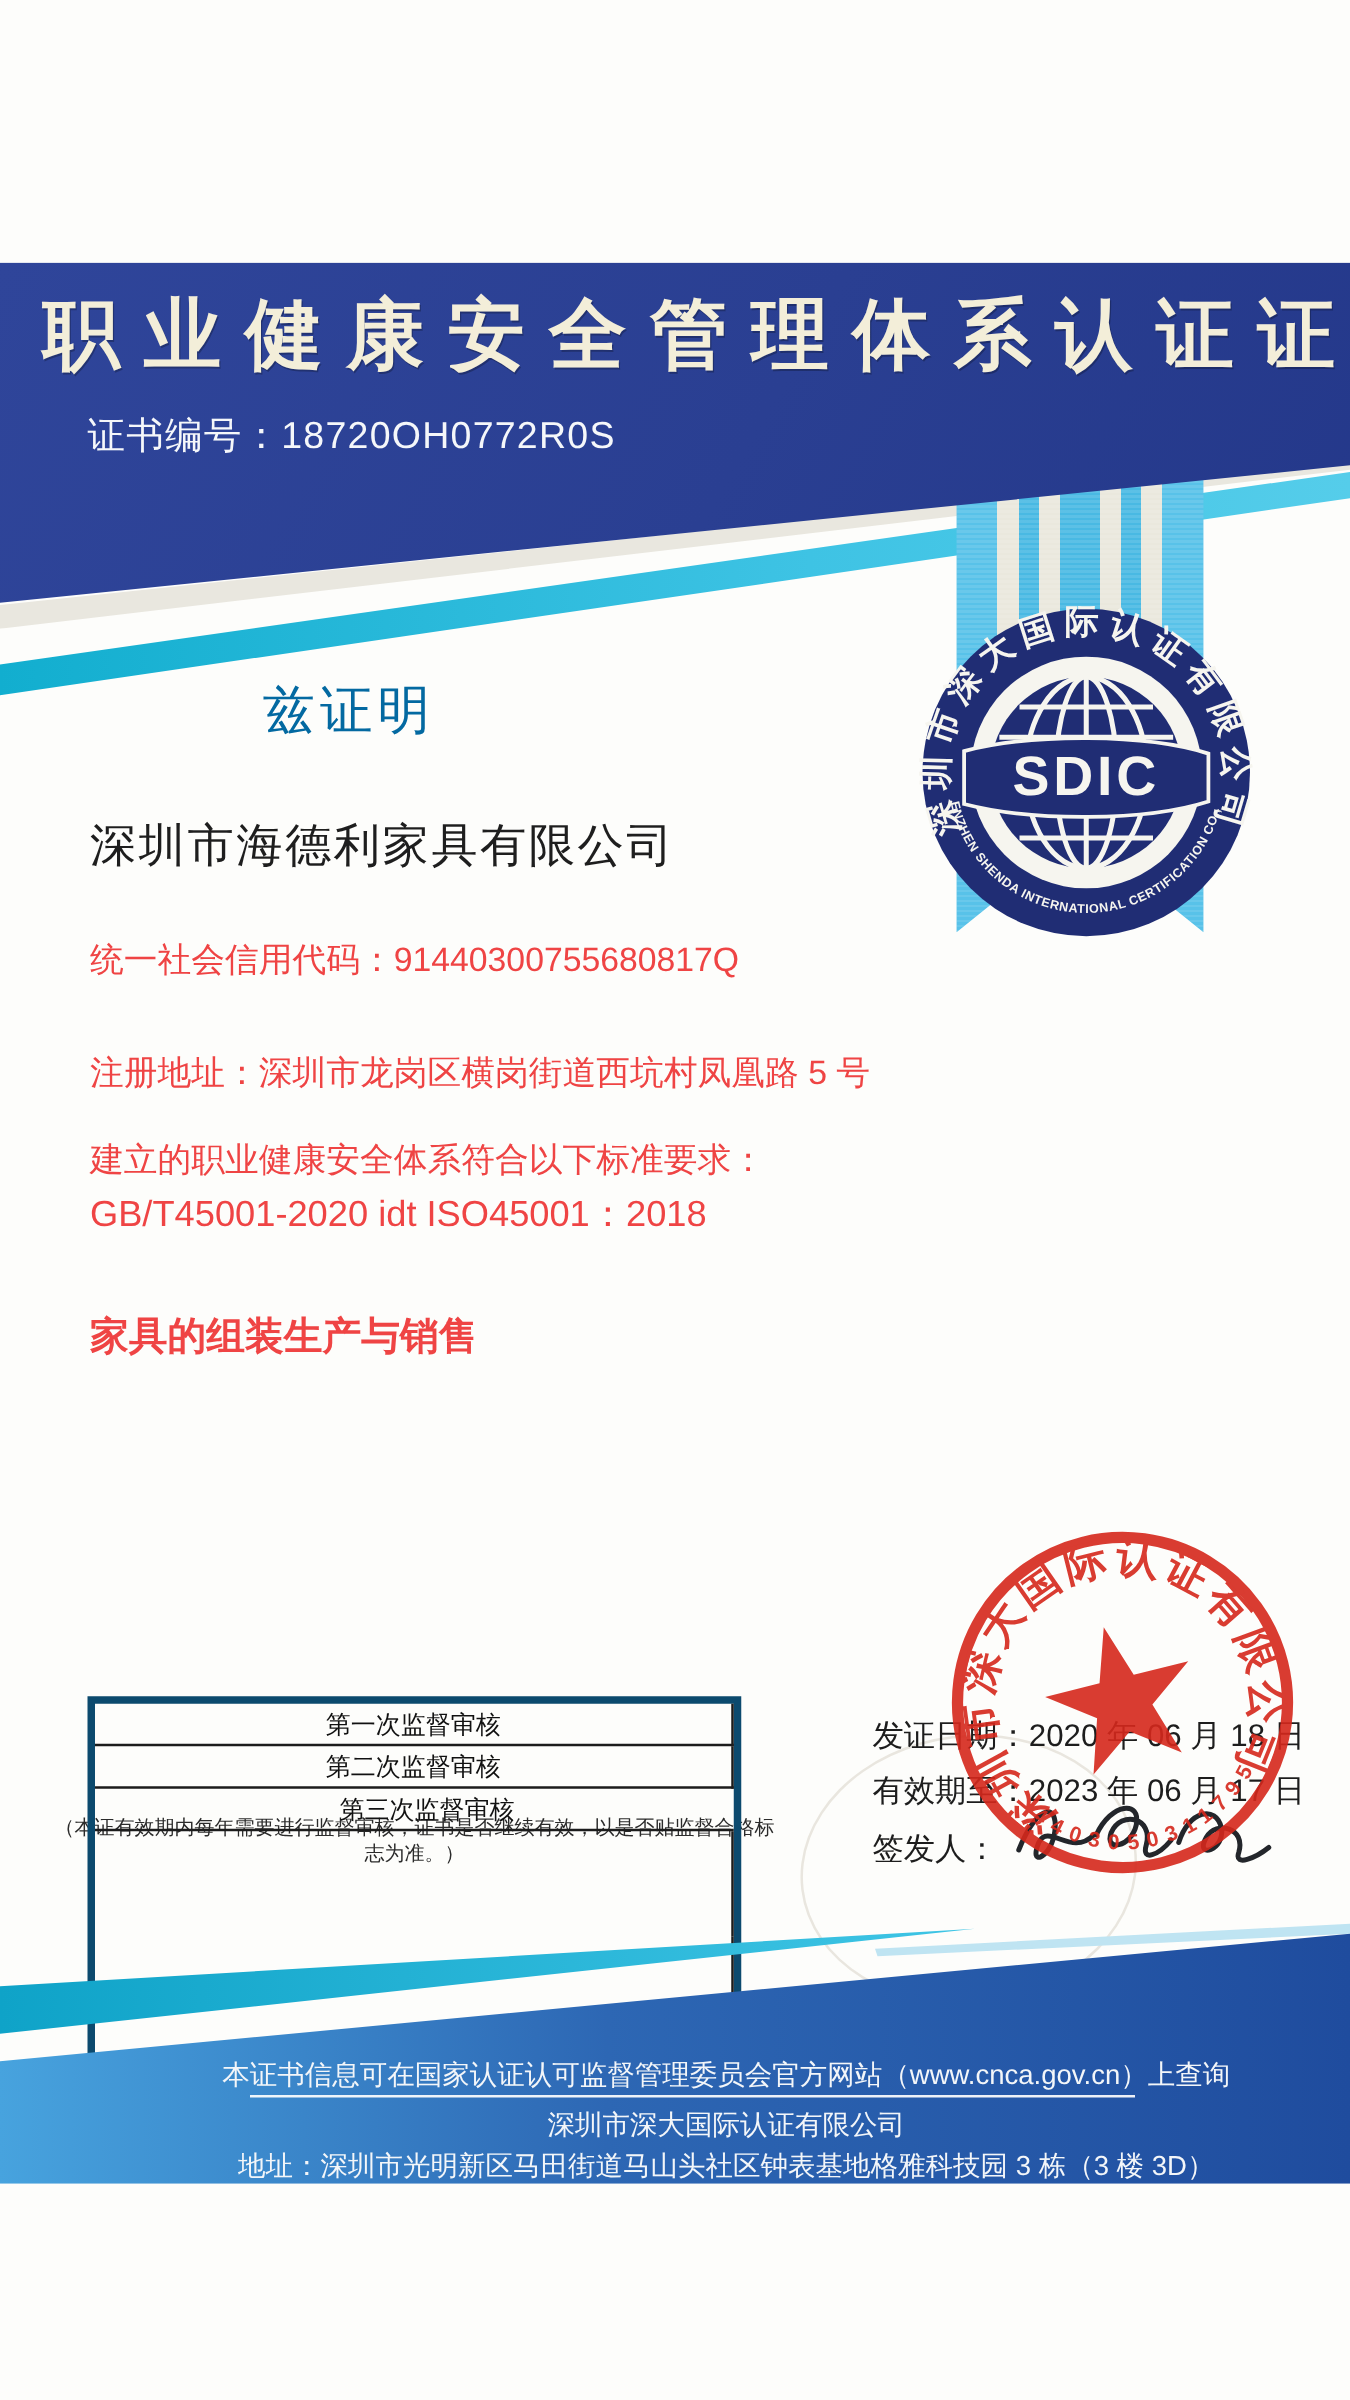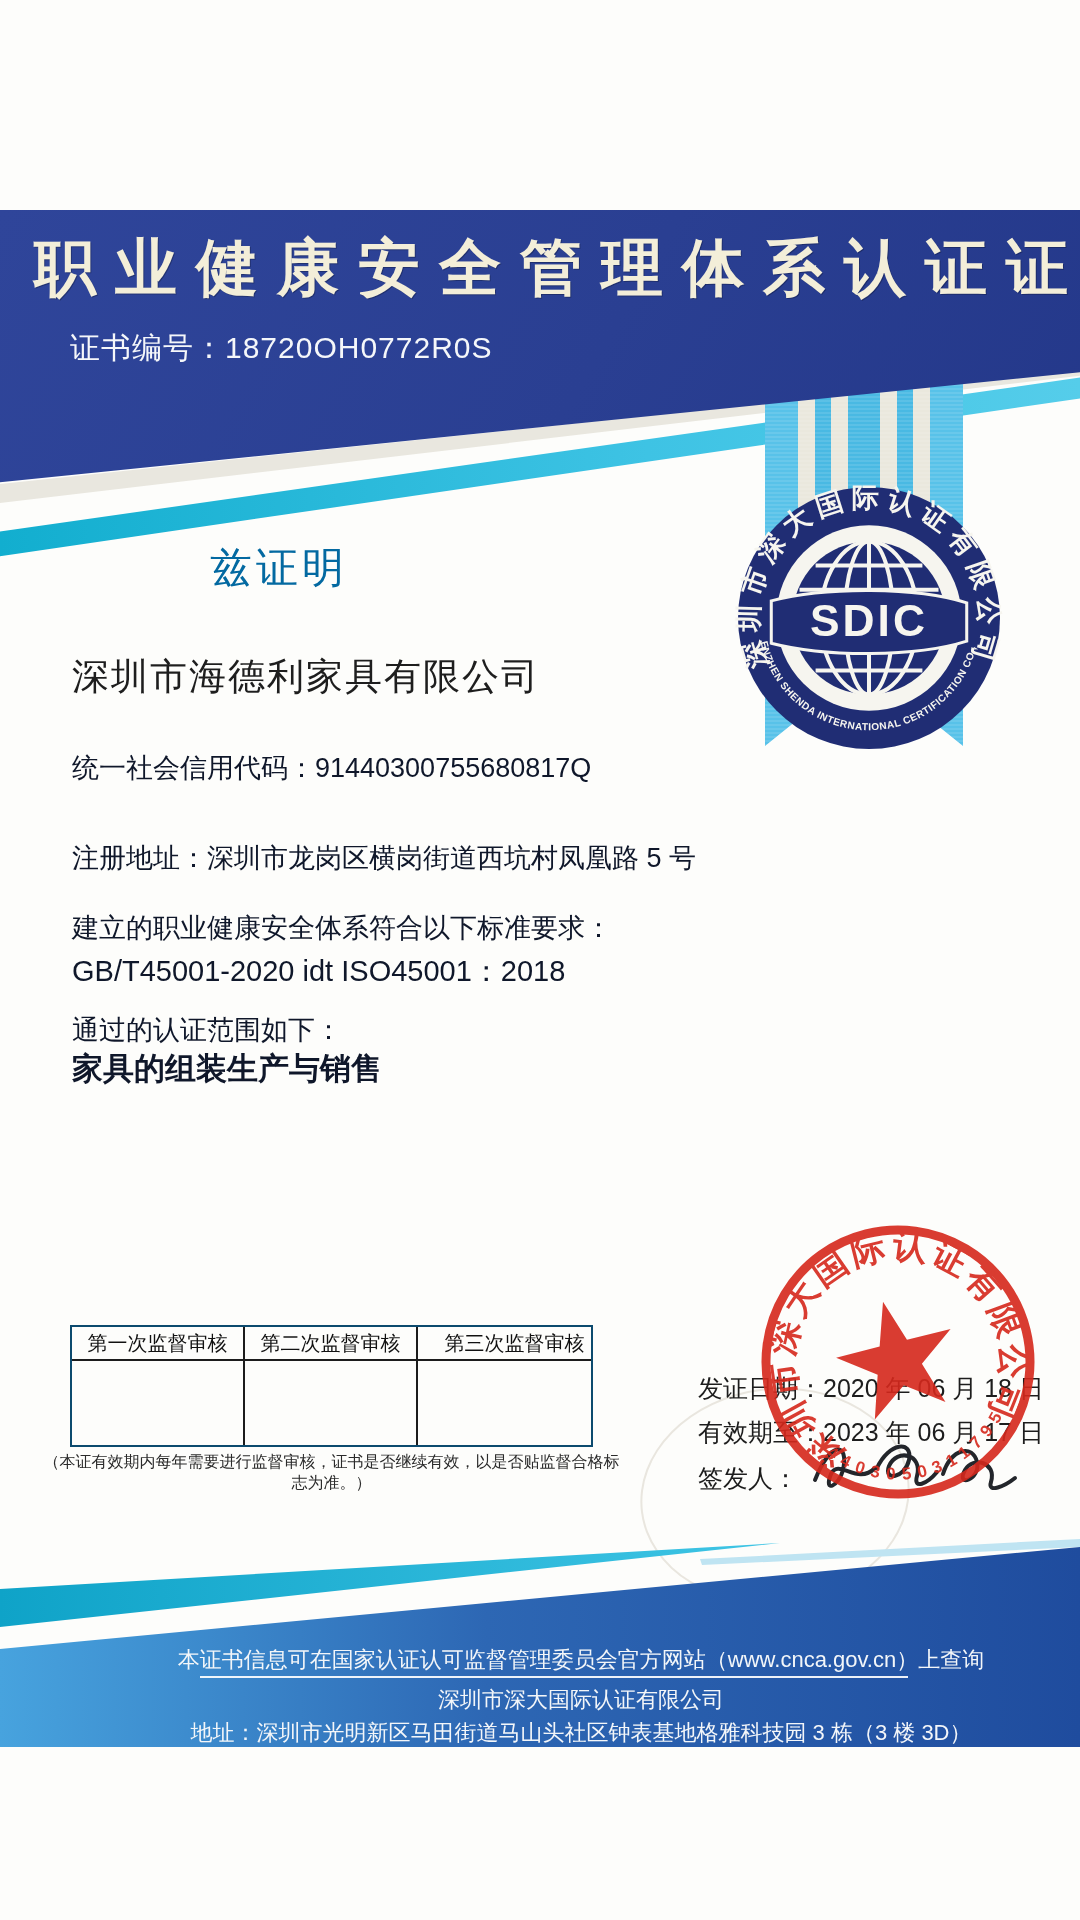--- a/index.html
+++ b/index.html
@@ -45,30 +45,30 @@
         #58c2e9 0 33px,#eae8dd 33px 50px,#49b9e3 50px 66px,#eae8dd 66px 83px,
         #49b9e3 83px 115px,#eae8dd 115px 132px,#49b9e3 132px 148px,
         #eae8dd 148px 165px,#58c2e9 165px 198px);
     clip-path:polygon(0 0,100% 0,100% 100%,50% 79%,0 100%);
   }
   
   .sdic{position:absolute;left:735px;top:484px;width:268px;height:268px;z-index:4;}
   
   .statement{position:absolute;left:210px;top:540px;font-size:42px;color:#0369a1;letter-spacing:4px;}
   .company{position:absolute;left:72px;top:652px;font-size:37px;font-weight:500;color:#1e1e1e;letter-spacing:2px;text-align:right;}
-  .t-line{position:absolute;left:72px;color:#0f172a;}
+  .t-line{position:absolute;left:72px;color:#ef4444;}
   .credit{top:750px;font-size:27px;}
   .address{top:840px;font-size:27px;}
   .std-intro{top:910px;font-size:27px;}
   .std-code{top:952px;font-size:29px;}
   .scope-intro{top:1012px;font-size:27px;}
   .scope-text{top:1048px;font-size:31px;font-weight:600;}
   
   .audit{position:absolute;left:70px;top:1325px;width:523px;z-index:1;}
-  .audit-grid{display:grid;grid-template-columns:1fr 1fr 1fr;border:2px solid #0c4a6e;}
+  .audit-grid{display:grid;grid-template-columns:1fr;border:6px solid #0c4a6e;margin-top:32px;}
   .audit-grid .h{
     height:34px;display:flex;align-items:center;justify-content:center;
     font-size:20px;color:#111;border-bottom:2px solid #1c1c1c;border-right:2px solid #1c1c1c;
   }
   .audit-grid .h:nth-child(3){border-right:none;padding-left:20px;}
   .audit-grid .c{height:84px;border-right:2px solid #1c1c1c;}
   .audit-grid .c:nth-child(6){border-right:none;}
   .table-note{
     position:absolute;left:40px;top:1452px;width:583px;text-align:center;
     font-size:16px;color:#2b2b2b;letter-spacing:0;
@@ -139,21 +139,20 @@
   <div class="company">深圳市海德利家具有限公司</div>
 
   <div class="t-line credit">
     <span>统一社会信用代码：</span><span>91440300755680817Q</span>
   </div>
   <div class="t-line address">
     <span>注册地址：</span><span>深圳市龙岗区横岗街道西坑村凤凰路 5 号</span>
   </div>
   <div class="t-line std-intro">建立的职业健康安全体系符合以下标准要求：</div>
   <div class="t-line std-code">GB/T45001-2020 idt ISO45001：2018</div>
-  <div class="t-line scope-intro">通过的认证范围如下：</div>
   <div class="t-line scope-text">家具的组装生产与销售</div>
 
   <div class="audit">
     <div class="audit-grid">
       <div class="h">第一次监督审核</div>
       <div class="h">第二次监督审核</div>
       <div class="h">第三次监督审核</div>
       <div class="c"></div>
       <div class="c"></div>
       <div class="c"></div>

